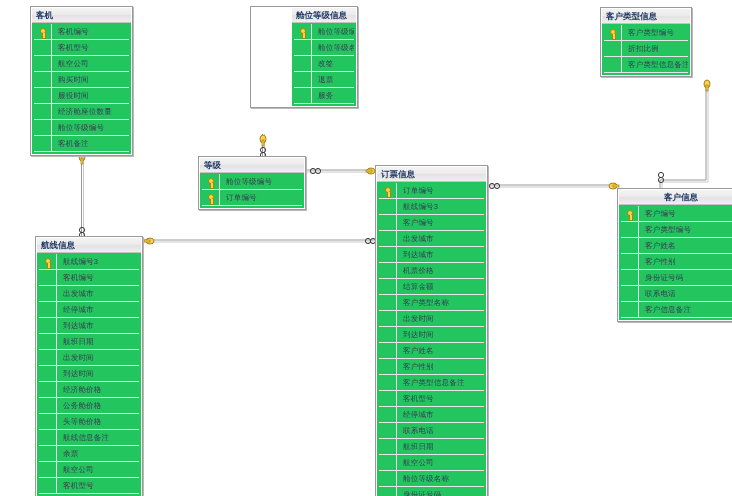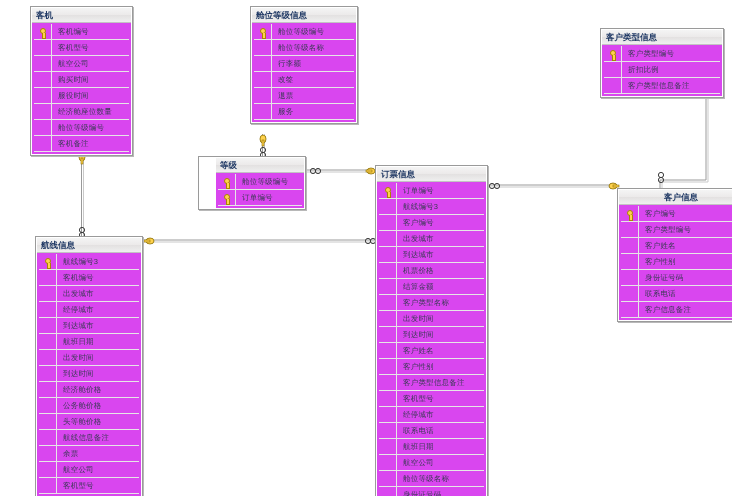--- a/index.html
+++ b/index.html
@@ -32,21 +32,21 @@
     background: #ffffff;
     border: 1px solid #9a9a9a;
     box-shadow: 1px 1px 0 0 #b8b8b8;
     box-sizing: border-box;
     z-index: 5;
   }
   .entity-inner {
     border: 1px solid #ffffff;
     box-sizing: border-box;
     height: 100%;
-    background: #d946ef;
+    background: #22c55e;
   }
   .entity-header {
     height: 15px;
     line-height: 15px;
     padding-left: 4px;
     font-size: 8.5px;
     font-weight: bold;
     color: #1f3864;
     background: linear-gradient(to bottom, #f4f4f4 0%, #eceaea 48%, #e3e1e1 52%, #efefef 100%);
     border-bottom: 1px solid #c3c3c3;
@@ -236,75 +236,71 @@
             <div class="key-cell"></div>
             <div class="field-name">舱位等级编号</div>
           </div>
           <div class="field">
             <div class="key-cell"></div>
             <div class="field-name">客机备注</div>
           </div>
         </div>
       </div>
     </div>
-    <div class="entity" style="left: 250px; top: 6px; width: 108px;">
+    <div class="entity" style="left: 250px; top: 6px; width: 108px; padding-left: 40px;">
       <div class="entity-inner">
         <div class="entity-header">舱位等级信息</div>
         <div class="field-list">
           <div class="field">
             <div class="key-cell">
               <span class="key-icon"></span>
             </div>
             <div class="field-name">舱位等级编号</div>
           </div>
           <div class="field">
             <div class="key-cell"></div>
             <div class="field-name">舱位等级名称</div>
           </div>
           <div class="field">
             <div class="key-cell"></div>
-            <div class="field-name">行李额</div>
-          </div>
-          <div class="field">
-            <div class="key-cell"></div>
             <div class="field-name">改签</div>
           </div>
           <div class="field">
             <div class="key-cell"></div>
             <div class="field-name">退票</div>
           </div>
           <div class="field">
             <div class="key-cell"></div>
             <div class="field-name">服务</div>
           </div>
         </div>
       </div>
     </div>
-    <div class="entity" style="left: 600px; top: 28px; width: 124px;">
+    <div class="entity" style="left: 600px; top: 7px; width: 92px;">
       <div class="entity-inner">
         <div class="entity-header">客户类型信息</div>
         <div class="field-list">
           <div class="field">
             <div class="key-cell">
               <span class="key-icon"></span>
             </div>
             <div class="field-name">客户类型编号</div>
           </div>
           <div class="field">
             <div class="key-cell"></div>
             <div class="field-name">折扣比例</div>
           </div>
           <div class="field">
             <div class="key-cell"></div>
             <div class="field-name">客户类型信息备注</div>
           </div>
         </div>
       </div>
     </div>
-    <div class="entity" style="left: 198px; top: 156px; width: 108px; padding-left: 16px;">
+    <div class="entity" style="left: 198px; top: 156px; width: 108px;">
       <div class="entity-inner">
         <div class="entity-header">等级</div>
         <div class="field-list">
           <div class="field">
             <div class="key-cell">
               <span class="key-icon"></span>
             </div>
             <div class="field-name">舱位等级编号</div>
           </div>
           <div class="field">

